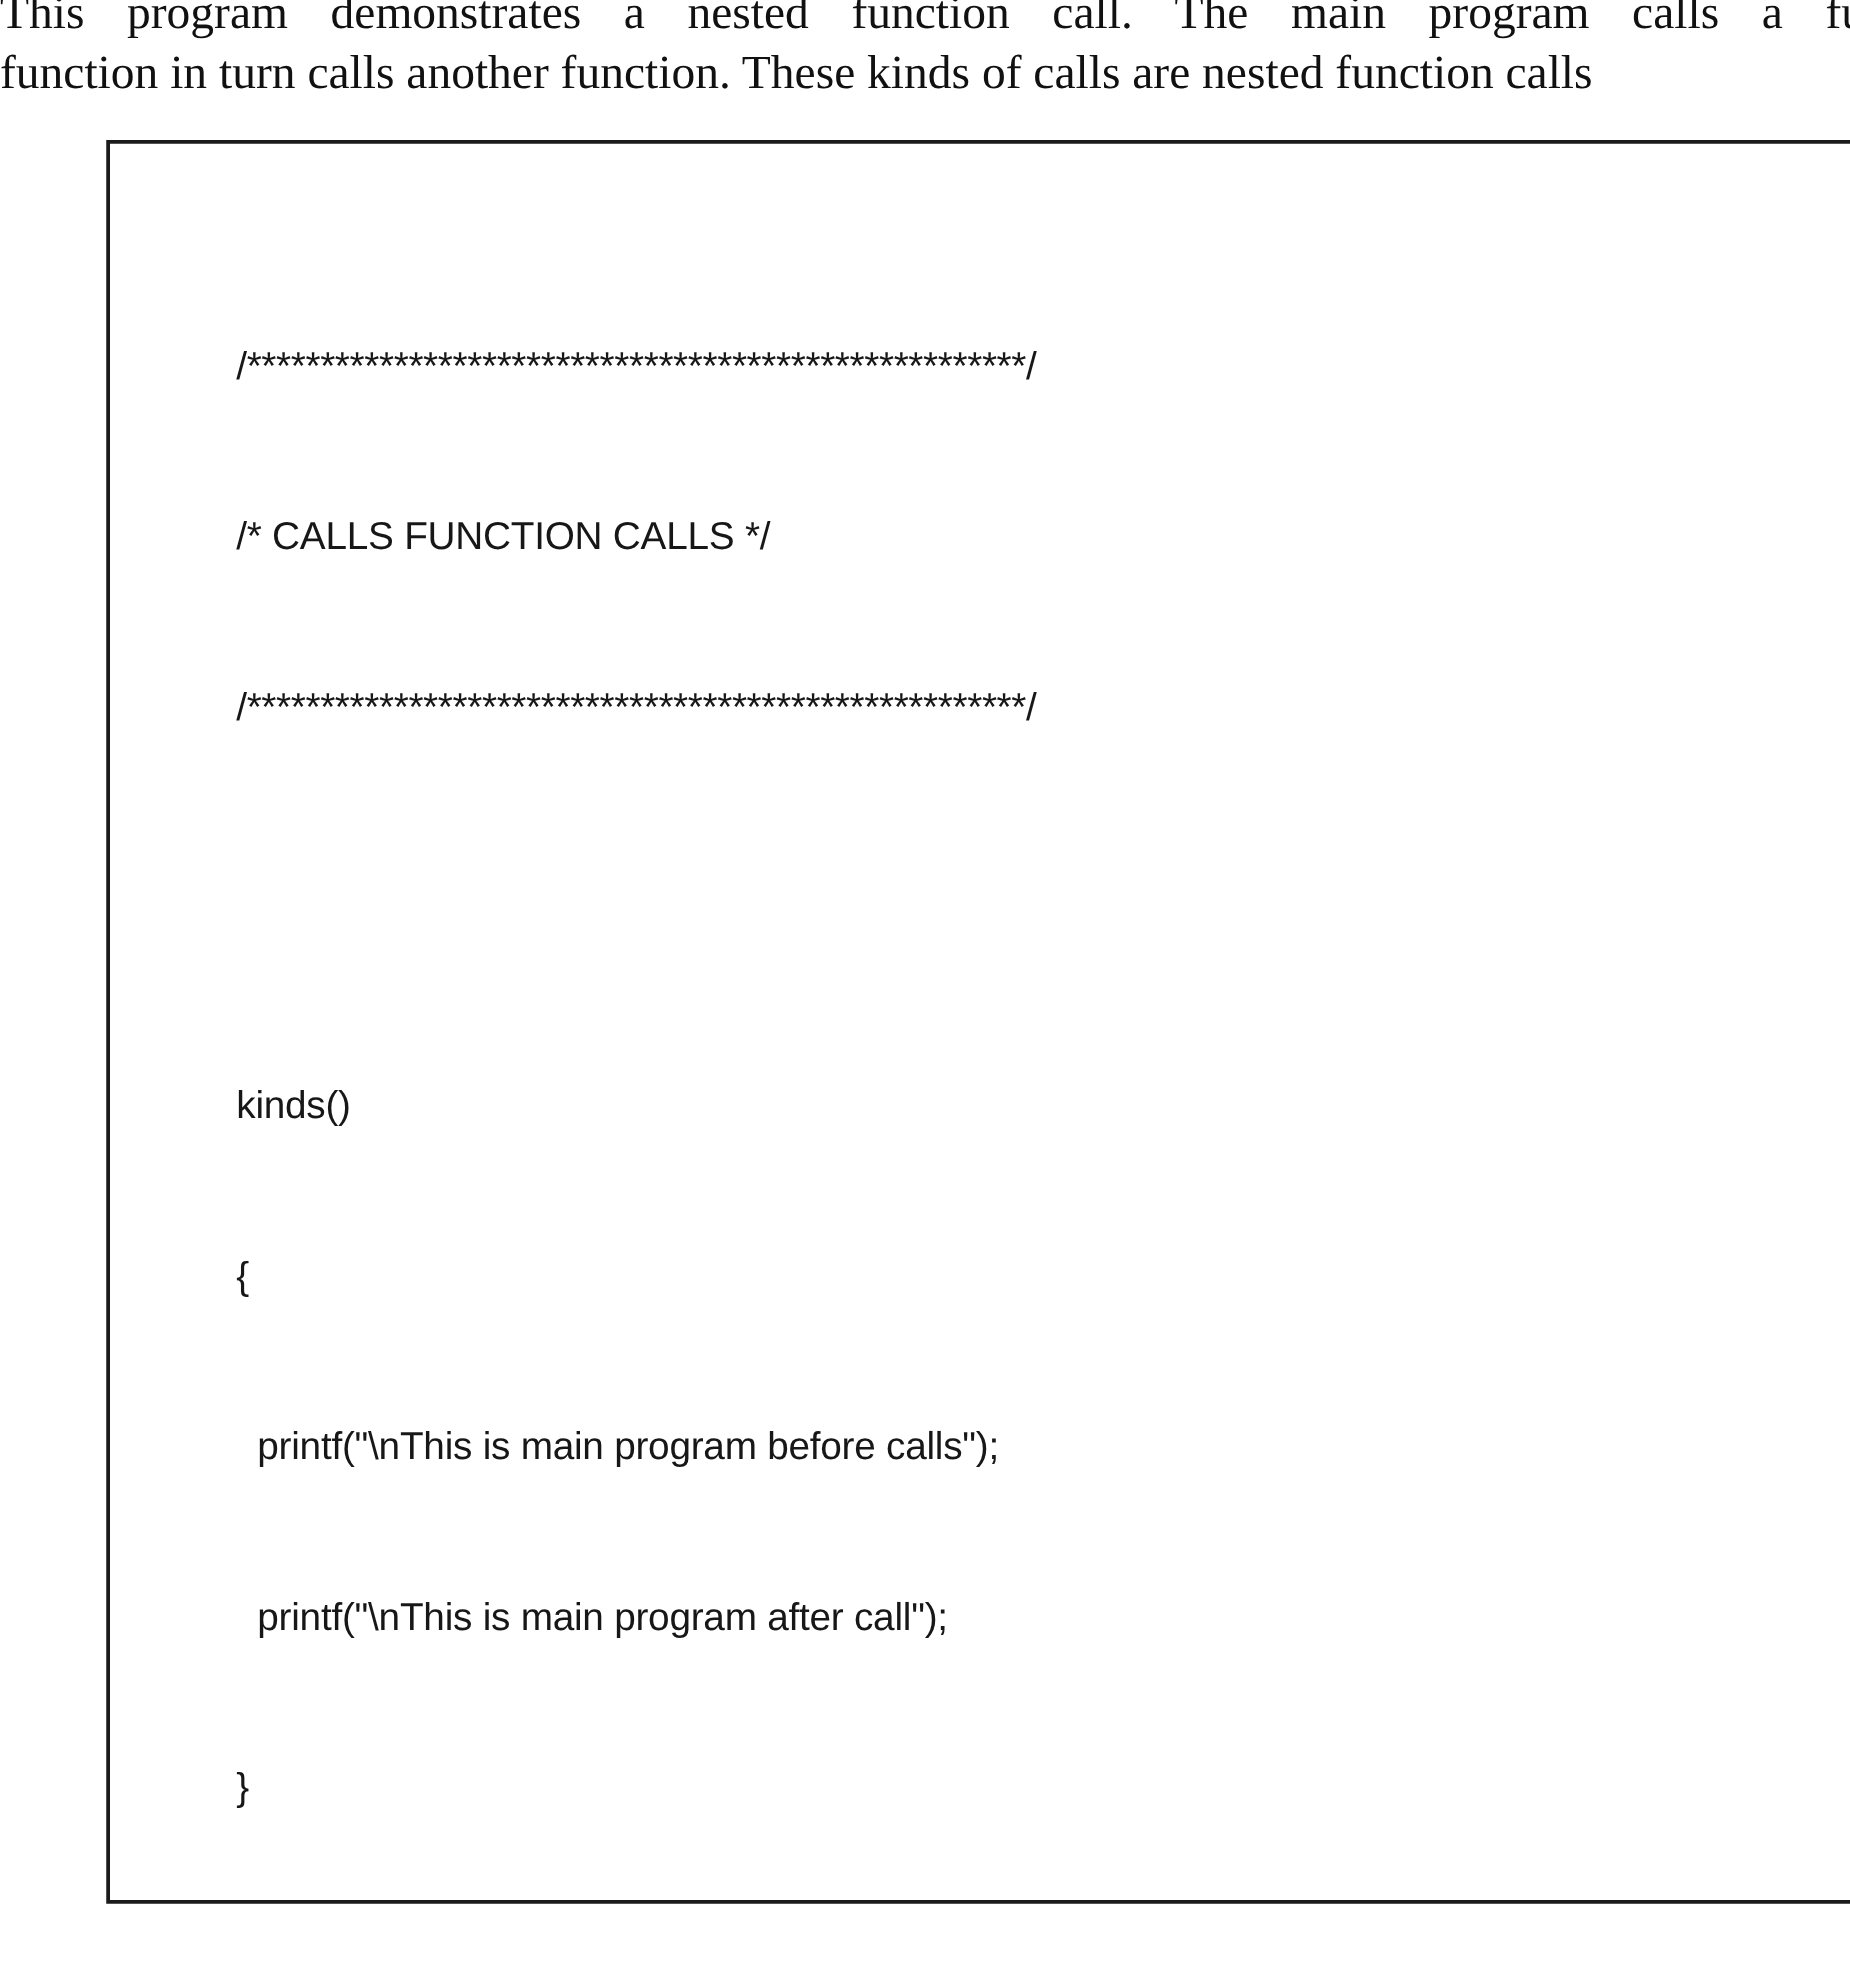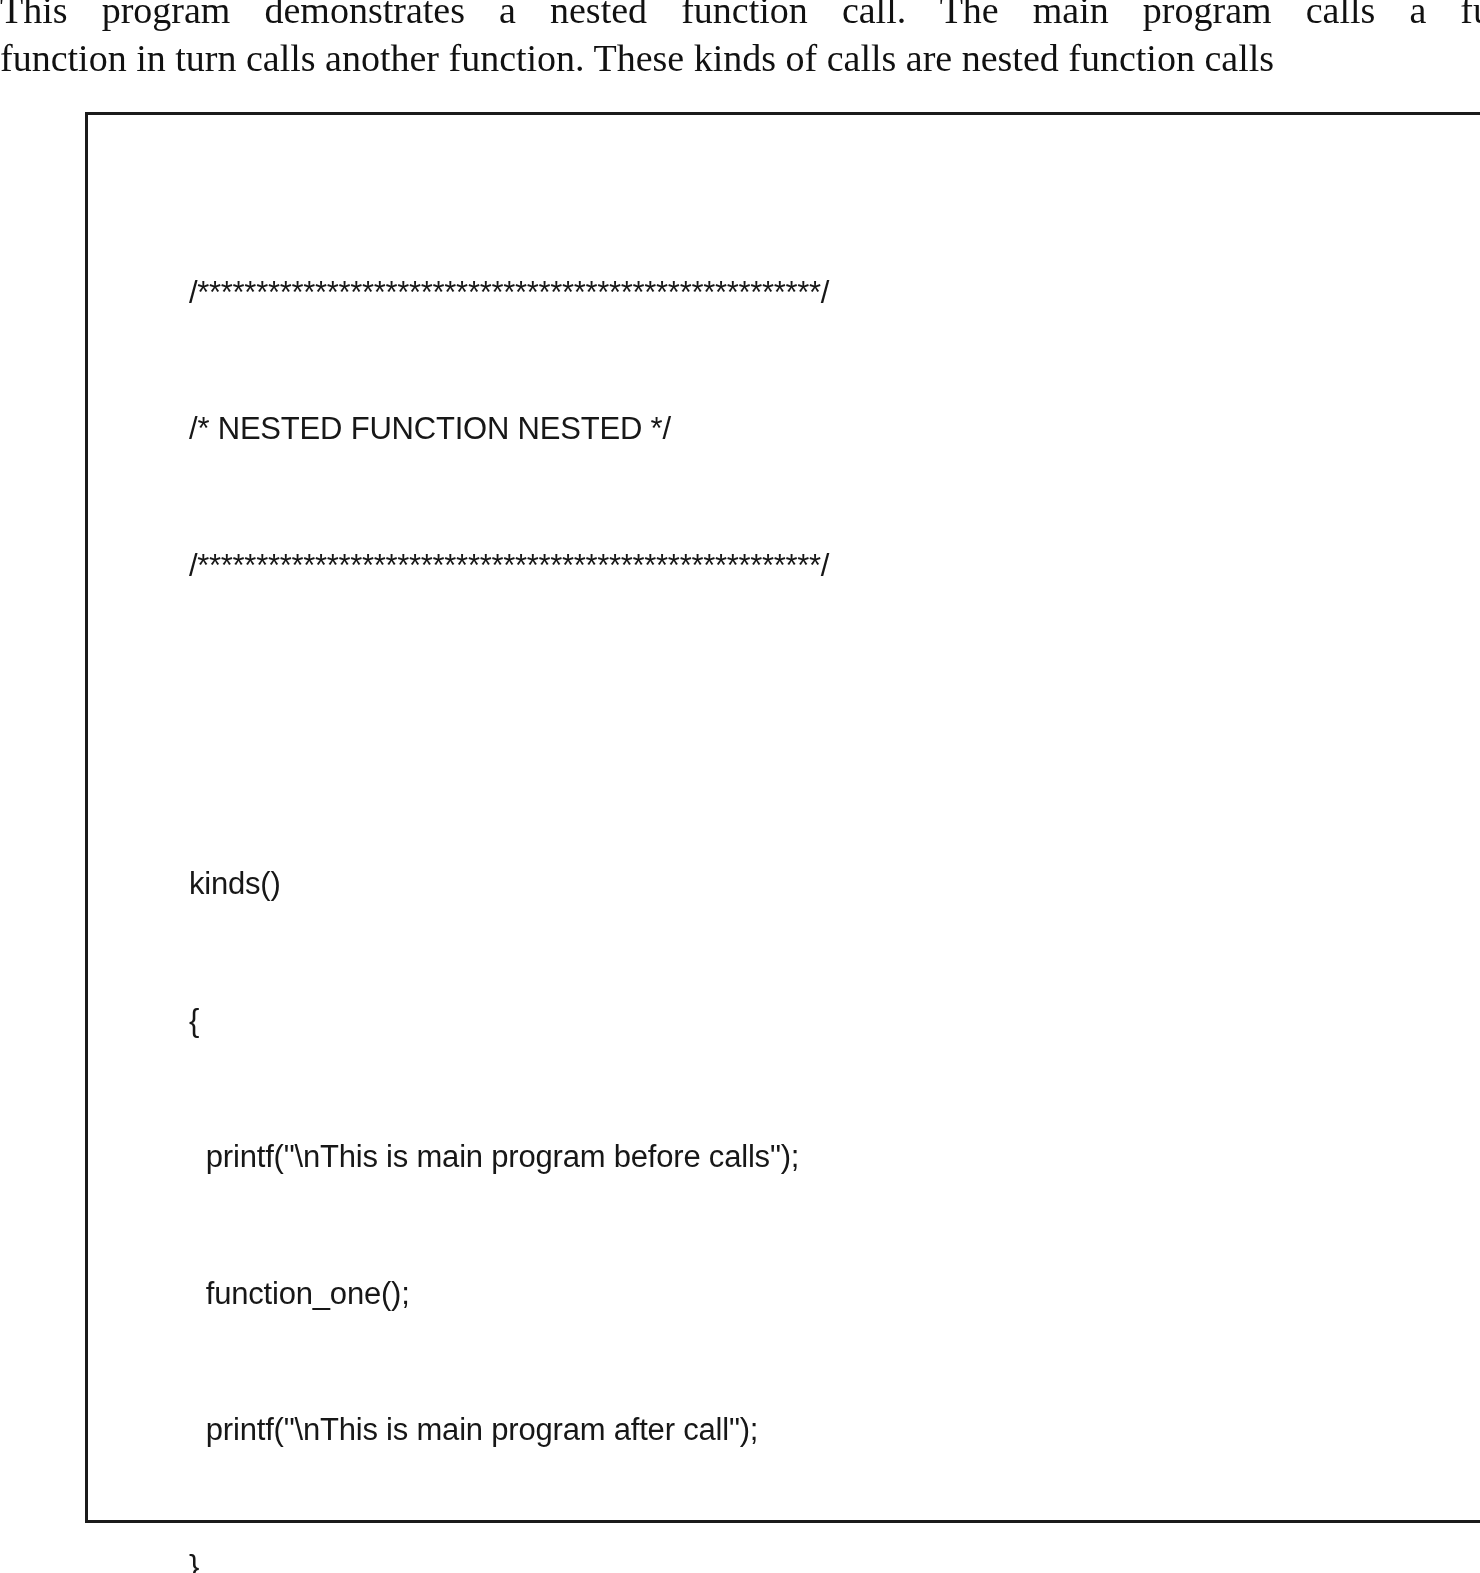--- a/index.html
+++ b/index.html
@@ -84,28 +84,27 @@
 
 <div class="intro">
   <span class="intro-line just">This program demonstrates a nested function call. The main program calls a fu</span>
   <span class="intro-line">function in turn calls another function. These kinds of calls are nested function calls</span>
 </div>
 
 <div class="code-box">
   <div class="code-listing">
 
     <span class="code-line rule-line">/*****************************************************/</span>
-    <span class="code-line">/* NESTED FUNCTION NESTED */</span>
+    <span class="code-line">/* CALLS FUNCTION CALLS */</span>
     <span class="code-line rule-line">/*****************************************************/</span>
     <span class="code-line blank"></span>
 
     <span class="code-line">kinds()</span>
     <span class="code-line">{</span>
     <span class="code-line">  printf("\nThis is main program before calls");</span>
-    <span class="code-line">  function_one();</span>
     <span class="code-line">  printf("\nThis is main program after call");</span>
     <span class="code-line">}</span>
     
 
     
     
     
     
     
     

